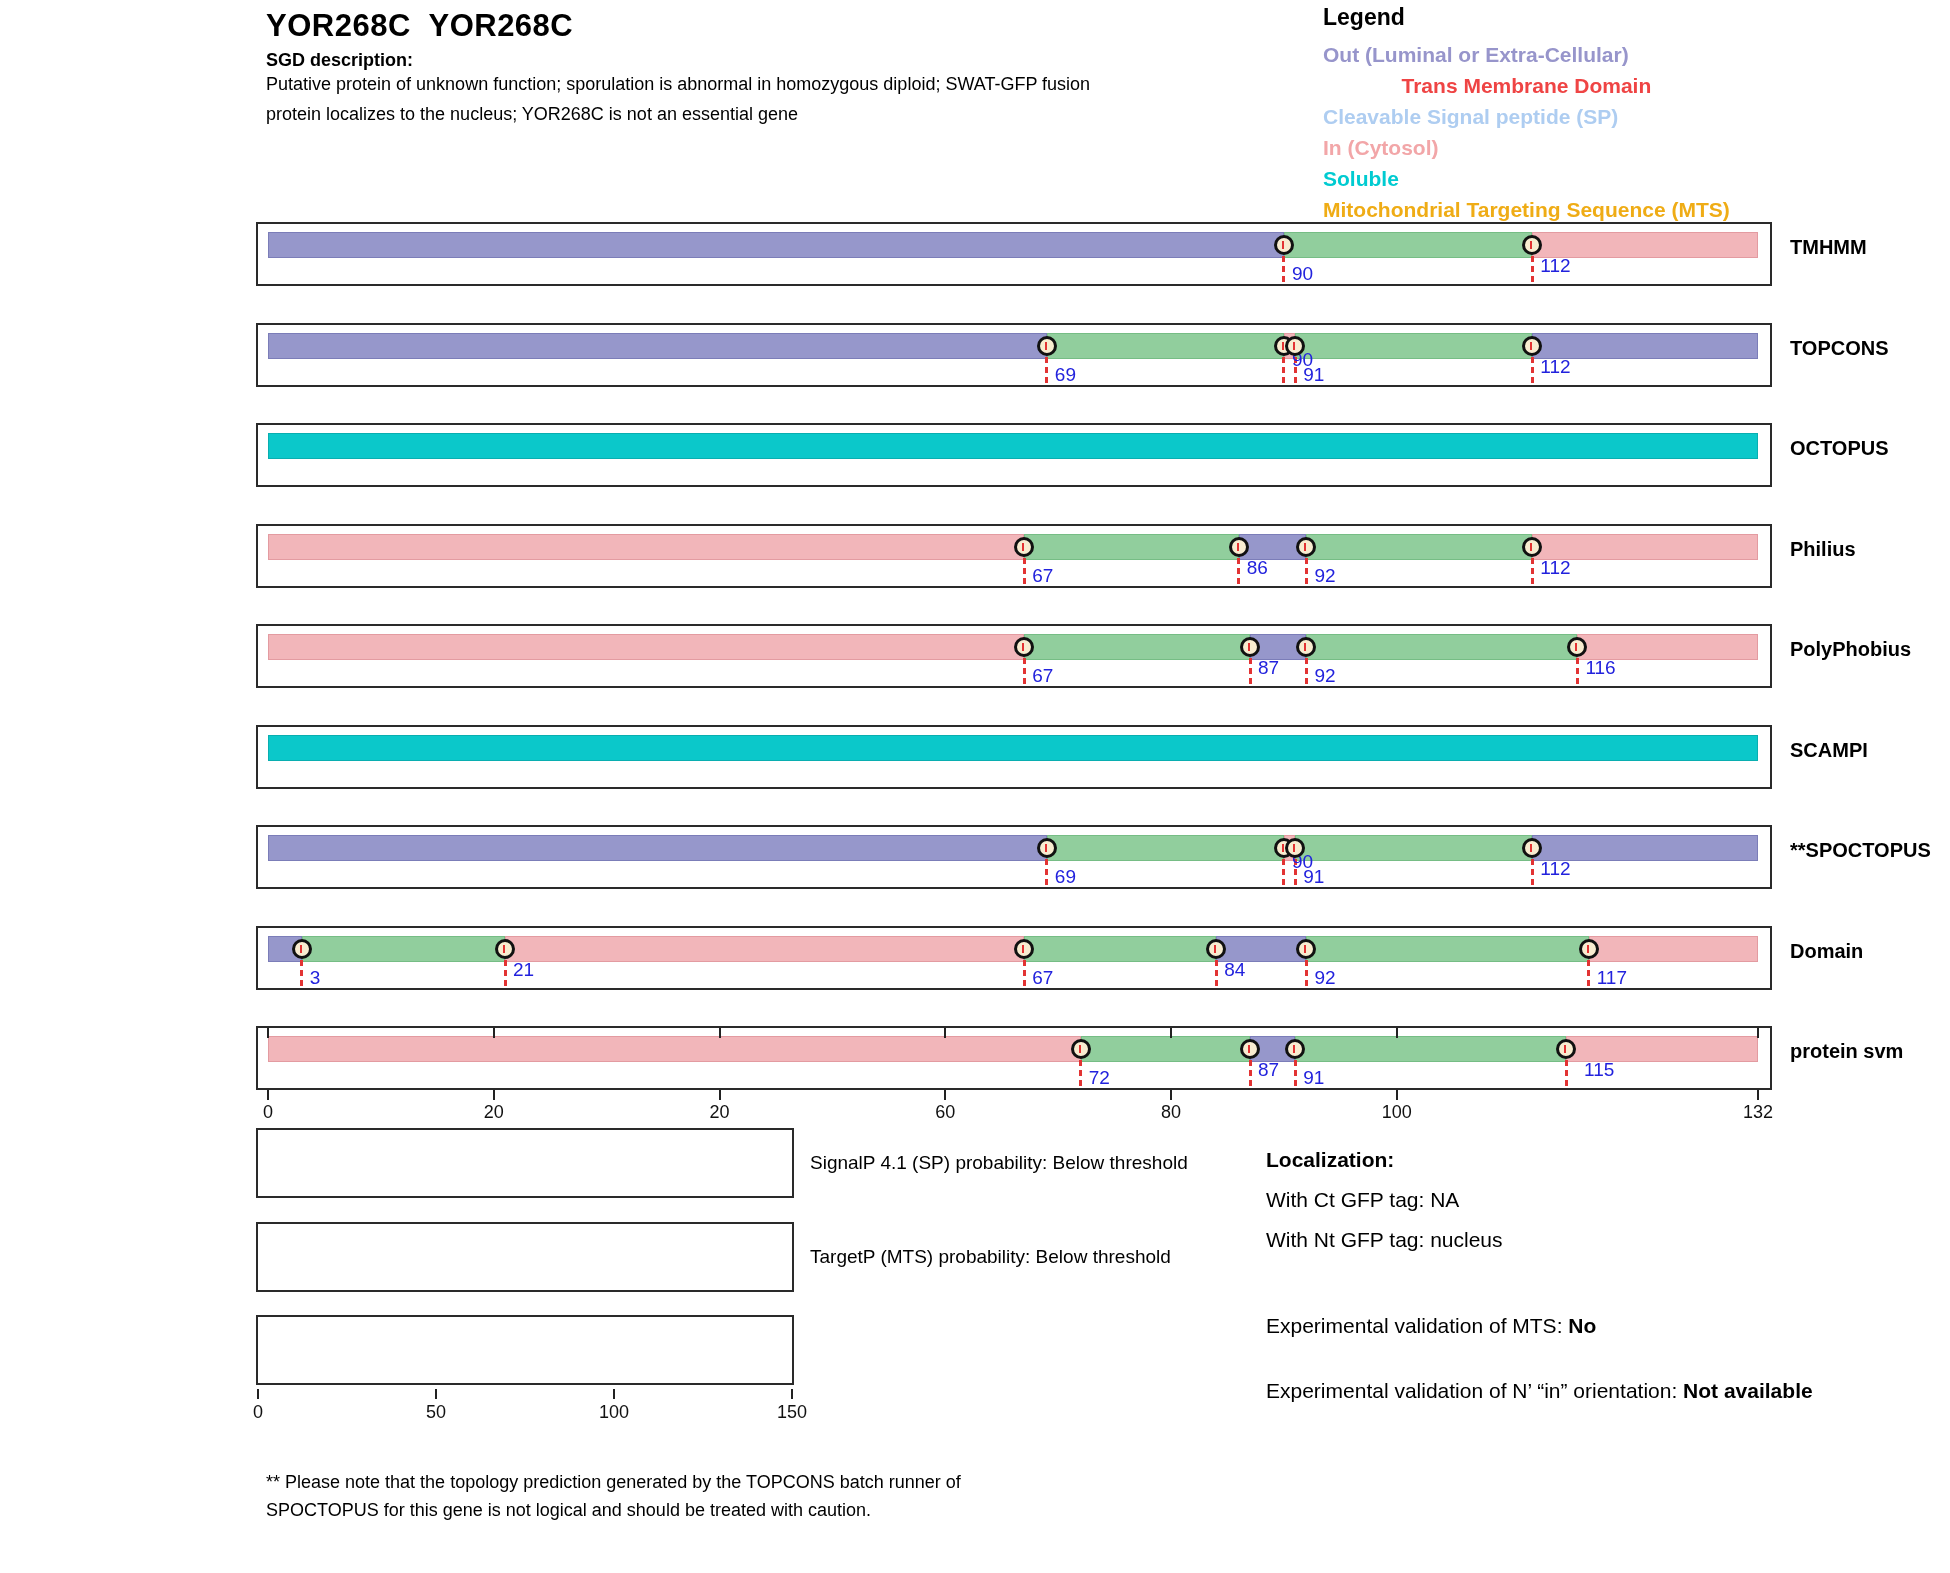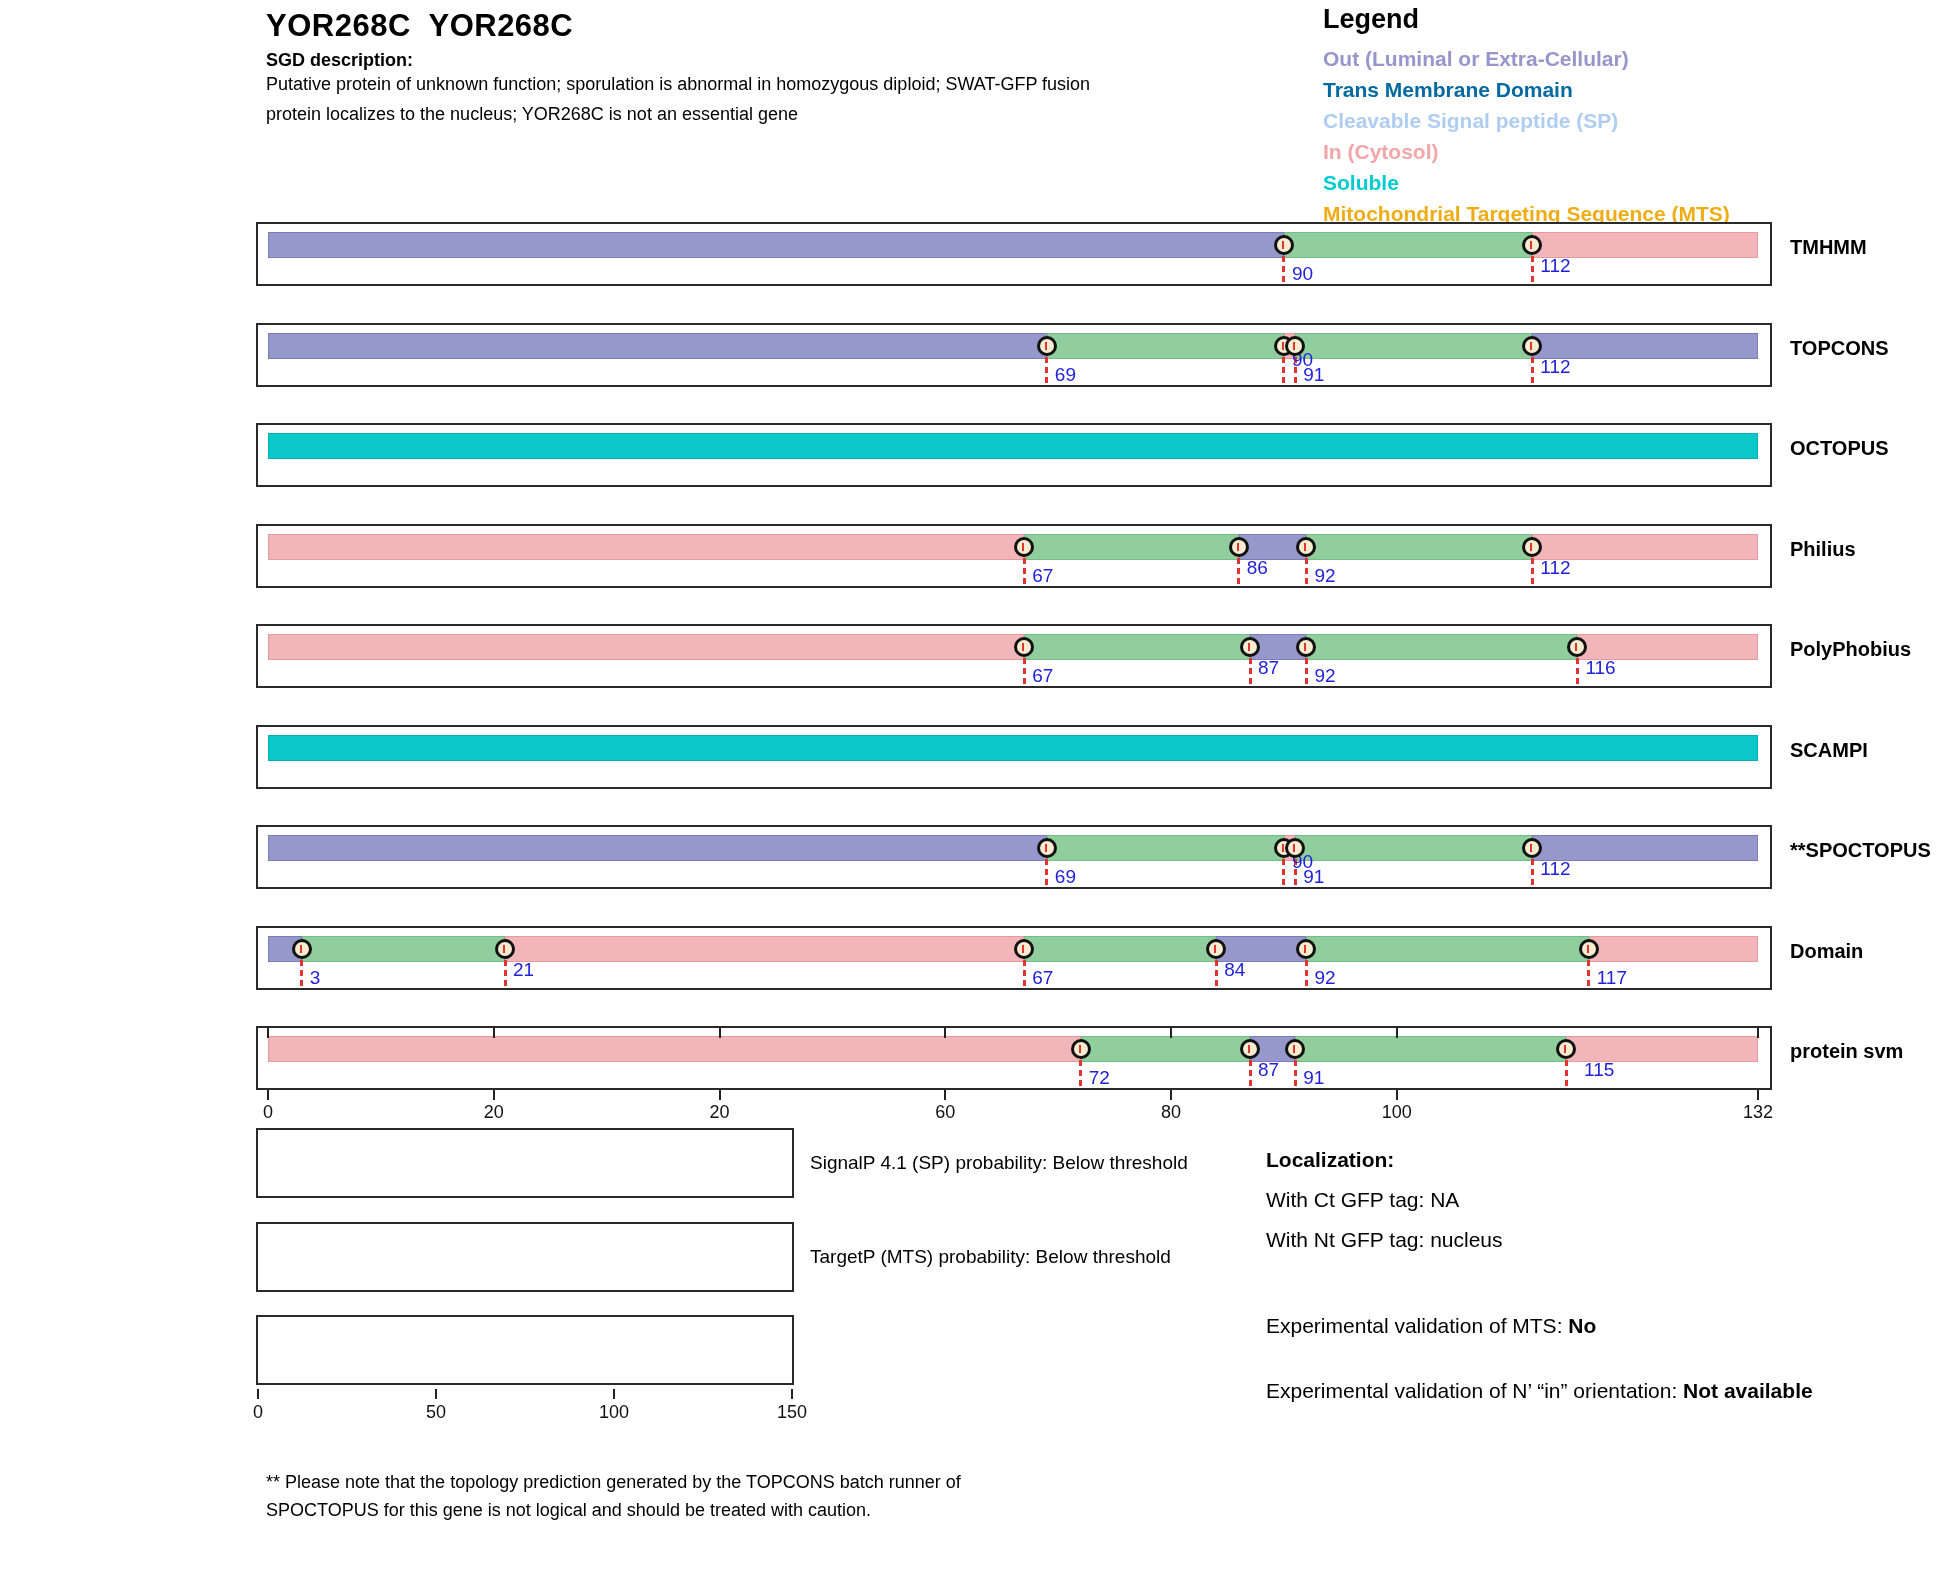--- a/index.html
+++ b/index.html
@@ -8,21 +8,21 @@
 
   
   #page-title{left:266px;top:8px;font-size:31px;font-weight:bold;white-space:pre;letter-spacing:.5px;}
   #sgd-label{left:266px;top:50px;font-size:18px;font-weight:bold;}
   .desc-line{left:266px;font-size:18px;}
   #desc-1{top:74px;}
   #desc-2{top:104px;}
 
   
   #legend{left:1323px;top:4px;}
-  #legend-title{font-size:27px;font-weight:bold;margin-bottom:8px;}
+  #legend-title{font-size:23px;font-weight:bold;margin-bottom:8px;}
   .legend-item{font-size:21px;font-weight:bold;line-height:31px;white-space:nowrap;}
 
   
   #tracks{left:256px;top:222px;width:1516px;height:900px;}
   .track-box{position:absolute;left:0;width:1516px;height:64px;border:2px solid #2a2a2a;box-sizing:border-box;background:#fff;}
   .seg{position:absolute;top:8px;height:26px;border:1px solid;box-sizing:border-box;}
   .dash{position:absolute;top:32px;height:26px;width:0;border-left:3px dashed #e23333;}
   .circle{position:absolute;top:11px;width:14px;height:14px;border:3px solid #111;border-radius:50%;background:#f8ecd0;z-index:3;}
   .cdash{position:absolute;left:5px;top:3px;width:2px;height:8px;background:#e23333;}
   .mlabel{position:absolute;font-size:19px;color:#2222dd;z-index:2;white-space:nowrap;}
@@ -60,21 +60,21 @@
 
 <div class="abs" id="page-title">YOR268C  YOR268C</div>
 <div class="abs" id="sgd-label">SGD description:</div>
 <div class="abs desc-line" id="desc-1">Putative protein of unknown function; sporulation is abnormal in homozygous diploid; SWAT-GFP fusion</div>
 <div class="abs desc-line" id="desc-2">protein localizes to the nucleus; YOR268C is not an essential gene</div>
 
 <div class="abs" id="legend">
   <div id="legend-title">Legend</div>
   <div id="legend-items">
       <div class="legend-item" style="color: rgb(151, 149, 203);">Out (Luminal or Extra-Cellular)</div>
-      <div class="legend-item" style="color: #0369a1;">Trans Membrane Domain</div>
+      <div class="legend-item" style="color: #ef4444; text-align: center;">Trans Membrane Domain</div>
       <div class="legend-item" style="color: rgb(174, 205, 241);">Cleavable Signal peptide (SP)</div>
       <div class="legend-item" style="color: rgb(242, 166, 168);">In (Cytosol)</div>
       <div class="legend-item" style="color: rgb(0, 203, 209);">Soluble</div>
       <div class="legend-item" style="color: rgb(239, 172, 21);">Mitochondrial Targeting Sequence (MTS)</div>
     </div>
 </div>
 
 <div class="abs" id="tracks">
     <div class="track-box" style="top: 0px;">
       <div class="seg" style="left: 10px; width: 1015.91px; background: rgb(150, 151, 203); border-color: rgb(123, 125, 184);"></div>

